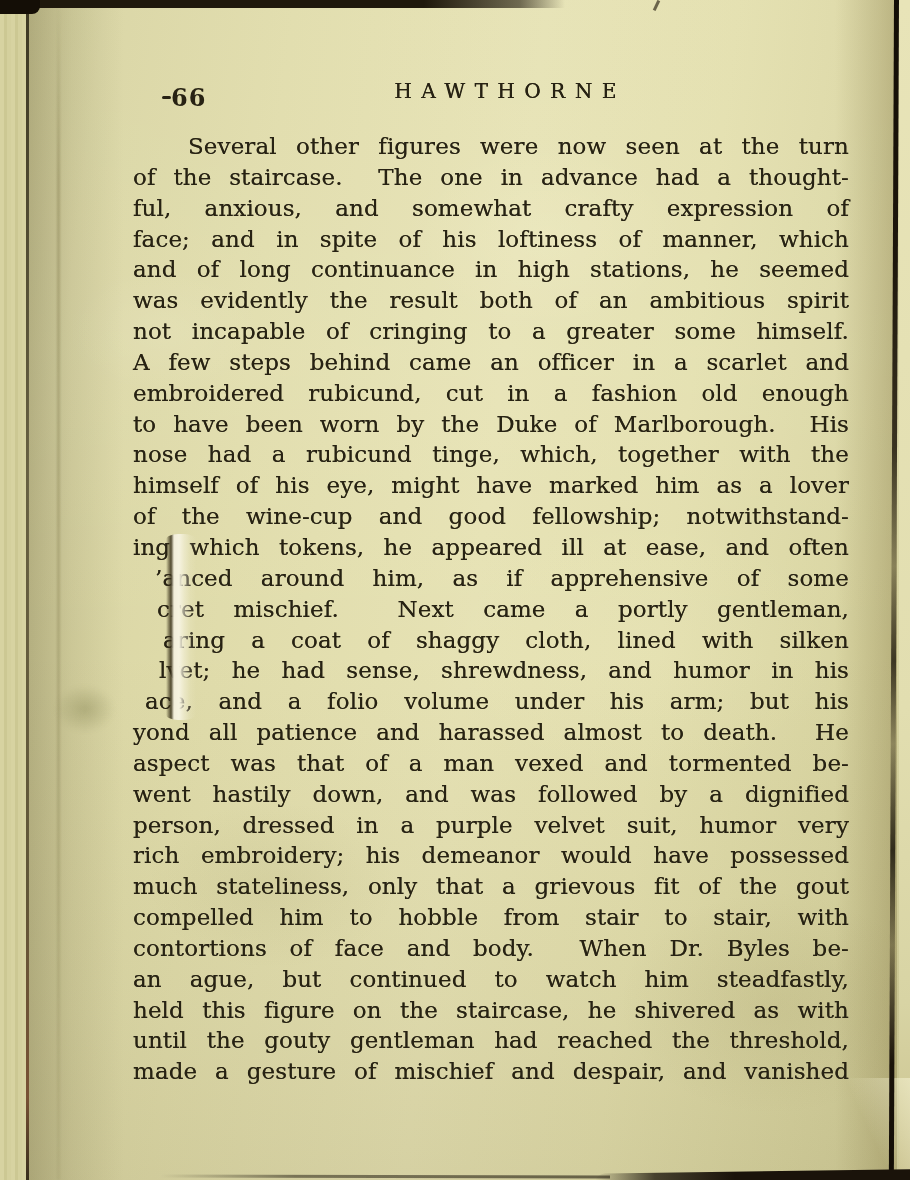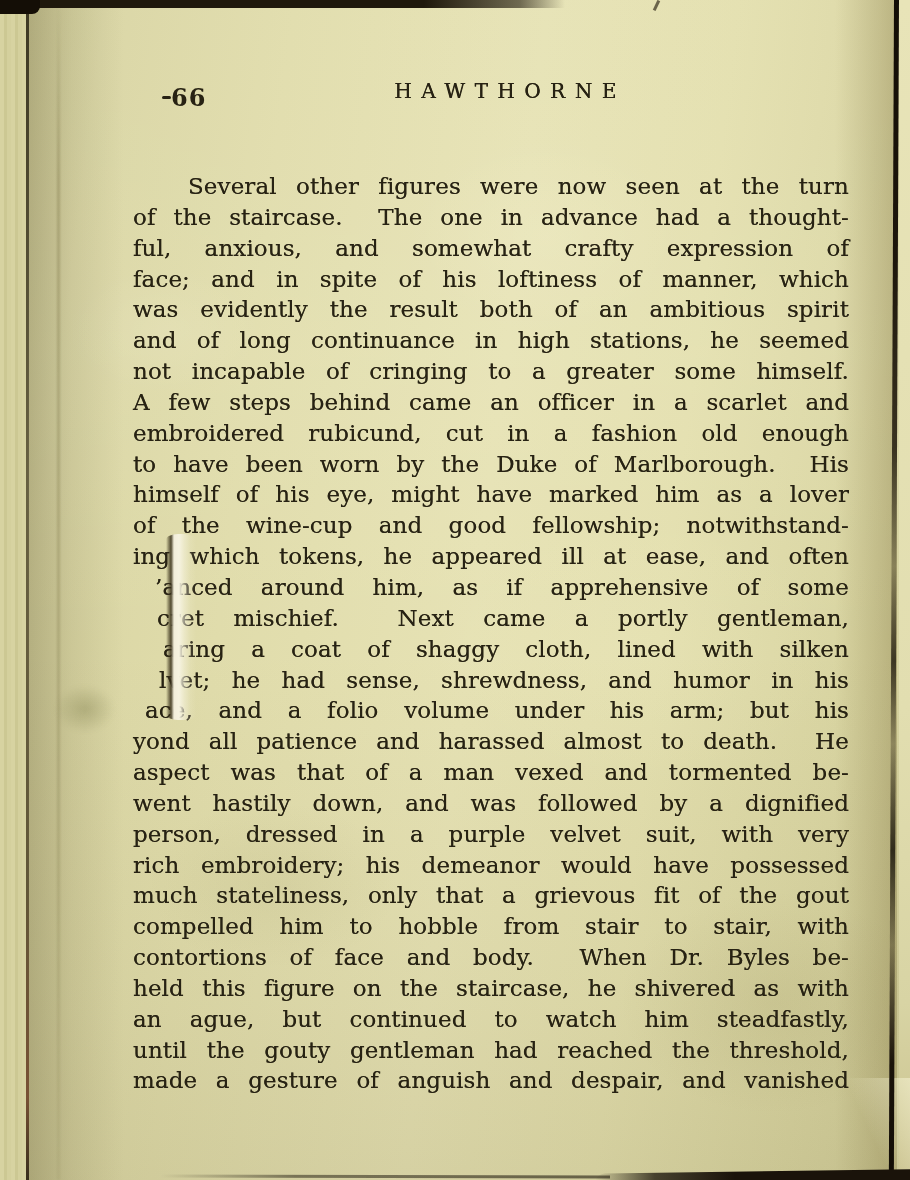--- a/index.html
+++ b/index.html
@@ -79,46 +79,47 @@
   <div class="abs bottom-band"></div>
   <div class="abs bottom-thin-line"></div>
   <div class="abs bottom-right-fold"></div>
   <div class="abs smudge"></div>
 
   <div class="abs num-dash"></div>
   <div class="abs page-num">66</div>
   <div class="abs running-head">HAWTHORNE</div>
 
   <div class="abs body-text">
-      <div class="line" style="padding-left: 55px; margin-top: 40px;">Several other figures were now seen at the turn</div>
+      <div class="line" style="padding-left: 55px;">Several other figures were now seen at the turn</div>
       <div class="line">of the staircase.&nbsp; The one in advance had a thought-</div>
       <div class="line">ful, anxious, and somewhat crafty expression of</div>
       <div class="line">face; and in spite of his loftiness of manner, which</div>
+      <div class="line">and of long continuance in high stations, he seemed</div>
       <div class="line">was evidently the result both of an ambitious spirit</div>
-      <div class="line">and of long continuance in high stations, he seemed</div>
       <div class="line">not incapable of cringing to a greater some himself.</div>
       <div class="line">A few steps behind came an officer in a scarlet and</div>
       <div class="line">embroidered rubicund, cut in a fashion old enough</div>
       <div class="line">to have been worn by the Duke of Marlborough.&nbsp; His</div>
+      <div class="line">nose had a rubicund tinge, which, together with the</div>
       <div class="line">himself of his eye, might have marked him as a lover</div>
       <div class="line">of the wine-cup and good fellowship; notwithstand-</div>
       <div class="line">ing which tokens, he appeared ill at ease, and often</div>
       <div class="line" style="padding-left: 22px;">’anced around him, as if apprehensive of some</div>
       <div class="line" style="padding-left: 24px;">cret mischief.&nbsp; Next came a portly gentleman,</div>
       <div class="line" style="padding-left: 30px;">aring a coat of shaggy cloth, lined with silken</div>
       <div class="line" style="padding-left: 26px;">lvet; he had sense, shrewdness, and humor in his</div>
       <div class="line" style="padding-left: 12px;">ace, and a folio volume under his arm; but his</div>
       <div class="line">yond all patience and harassed almost to death.&nbsp; He</div>
       <div class="line">aspect was that of a man vexed and tormented be-</div>
       <div class="line">went hastily down, and was followed by a dignified</div>
-      <div class="line">person, dressed in a purple velvet suit, with very</div>
+      <div class="line">person, dressed in a purple velvet suit, humor very</div>
       <div class="line">rich embroidery; his demeanor would have possessed</div>
       <div class="line">much stateliness, only that a grievous fit of the gout</div>
       <div class="line">compelled him to hobble from stair to stair, with</div>
       <div class="line">contortions of face and body.&nbsp; When Dr. Byles be-</div>
+      <div class="line">an ague, but continued to watch him steadfastly,</div>
       <div class="line">held this figure on the staircase, he shivered as with</div>
-      <div class="line">an ague, but continued to watch him steadfastly,</div>
       <div class="line">until the gouty gentleman had reached the threshold,</div>
-      <div class="line">made a gesture of anguish and despair, and vanished</div>
+      <div class="line">made a gesture of mischief and despair, and vanished</div>
     </div>
 
   <div class="abs crease"></div>
 </div>
 
 </body></html>

